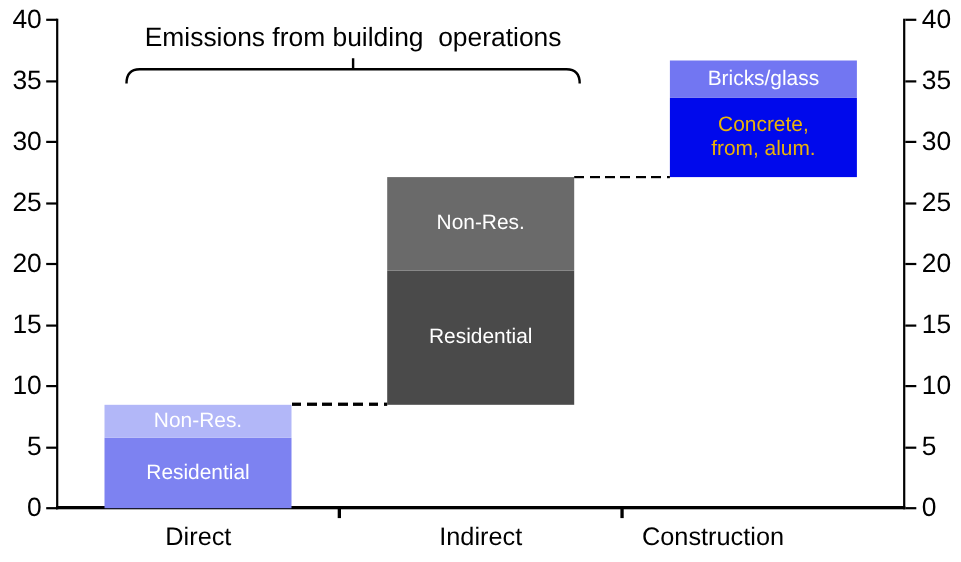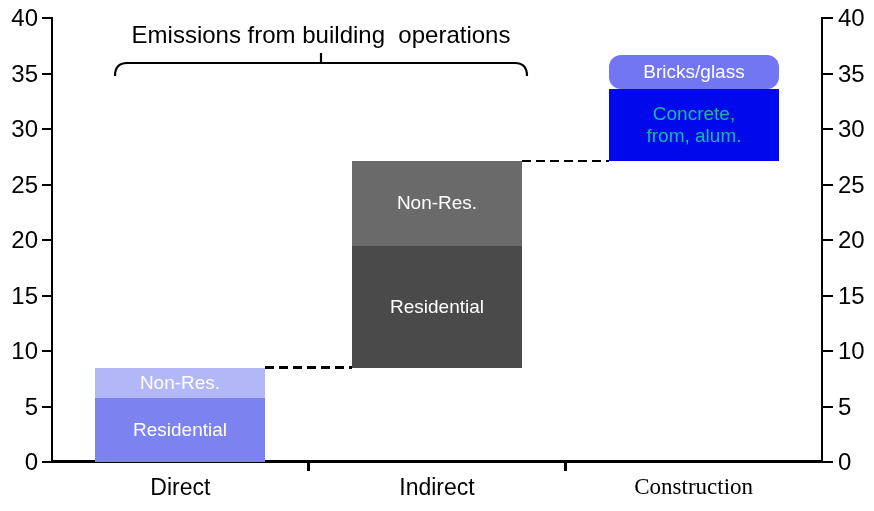--- a/index.html
+++ b/index.html
@@ -63,35 +63,35 @@
     <div style="left: 0px; top: 61.5px; width: 38px; text-align: right; font-size: 24px; line-height: 24px; position: absolute;">35</div>
     <div style="left: 838px; top: 61.5px; width: 40px; text-align: left; font-size: 24px; line-height: 24px; position: absolute;">35</div>
     <div style="left: 42px; top: 17px; width: 10px; height: 2px; background: rgb(0, 0, 0); position: absolute;"></div>
     <div style="left: 823px; top: 17px; width: 10px; height: 2px; background: rgb(0, 0, 0); position: absolute;"></div>
     <div style="left: 0px; top: 6px; width: 38px; text-align: right; font-size: 24px; line-height: 24px; position: absolute;">40</div>
     <div style="left: 838px; top: 6px; width: 40px; text-align: left; font-size: 24px; line-height: 24px; position: absolute;">40</div>
     <div style="left: 307.167px; top: 462px; width: 3px; height: 9px; background: rgb(0, 0, 0); position: absolute;"></div>
     <div style="left: 563.833px; top: 462px; width: 3px; height: 9px; background: rgb(0, 0, 0); position: absolute;"></div>
     <div style="left: 327px; top: 474px; width: 220px; text-align: center; font-size: 23px; line-height: 26px; position: absolute;">Indirect</div>
     <div style="left: 70.3333px; top: 474px; width: 220px; text-align: center; font-size: 23px; line-height: 26px; position: absolute;">Direct</div>
-    <div style="left: 583.667px; top: 474px; width: 220px; text-align: center; font-size: 23px; line-height: 26px; position: absolute; font-family: Liberation Serif, serif;">Construction</div>
+    <div style="left: 583.667px; top: 474px; width: 220px; font-size: 23px; line-height: 26px; position: absolute;">Construction</div>
     <div style="left: 95px; top: 397.62px; width: 170px; height: 64.38px; background: rgb(125, 130, 241); color: rgb(255, 255, 255); display: flex; flex-direction: column; align-items: center; justify-content: center; font-size: 19px; line-height: 22px; text-align: center; position: absolute;">
       <div>Residential</div>
     </div>
     <div style="left: 95px; top: 367.65px; width: 170px; height: 29.97px; background: rgb(178, 183, 248); color: rgb(255, 255, 255); display: flex; flex-direction: column; align-items: center; justify-content: center; font-size: 19px; line-height: 22px; text-align: center; position: absolute;">
       <div>Non-Res.</div>
     </div>
     <div style="left: 352px; top: 245.55px; width: 170px; height: 122.1px; background: rgb(74, 74, 74); color: rgb(255, 255, 255); display: flex; flex-direction: column; align-items: center; justify-content: center; font-size: 19px; line-height: 22px; text-align: center; position: absolute;">
       <div>Residential</div>
     </div>
     <div style="left: 352px; top: 161.19px; width: 170px; height: 84.36px; background: rgb(106, 106, 106); color: rgb(255, 255, 255); display: flex; flex-direction: column; align-items: center; justify-content: center; font-size: 19px; line-height: 22px; text-align: center; position: absolute;">
       <div>Non-Res.</div>
     </div>
-    <div style="left: 609px; top: 89.04px; width: 170px; height: 72.15px; background: rgb(0, 9, 236); color: #14b8a6; display: flex; flex-direction: column; align-items: center; justify-content: center; font-size: 19px; line-height: 22px; text-align: center; position: absolute;">
+    <div style="left: 609px; top: 89.04px; width: 170px; height: 72.15px; background: rgb(0, 9, 236); color: #eab308; display: flex; flex-direction: column; align-items: center; justify-content: center; font-size: 19px; line-height: 22px; text-align: center; position: absolute;">
       <div>Concrete,</div>
       <div>from, alum.</div>
     </div>
-    <div style="left: 609px; top: 54.63px; width: 170px; height: 34.41px; background: rgb(114, 118, 242); color: rgb(255, 255, 255); display: flex; flex-direction: column; align-items: center; justify-content: center; font-size: 19px; line-height: 22px; text-align: left; position: absolute; border-radius: 12px;">
+    <div style="left: 609px; top: 54.63px; width: 170px; height: 34.41px; background: rgb(114, 118, 242); color: rgb(255, 255, 255); display: flex; flex-direction: column; align-items: center; justify-content: center; font-size: 19px; line-height: 22px; text-align: left; position: absolute;">
       <div>Bricks/glass</div>
     </div>
     <div class="connector" style="left: 265px; top: 366.25px; width: 87px; height: 2.7px; position: absolute;"></div>
     <div class="connector" style="left: 522px; top: 159.79px; width: 87px; height: 2.7px; position: absolute;"></div>
   </div>
 
 </body></html>

